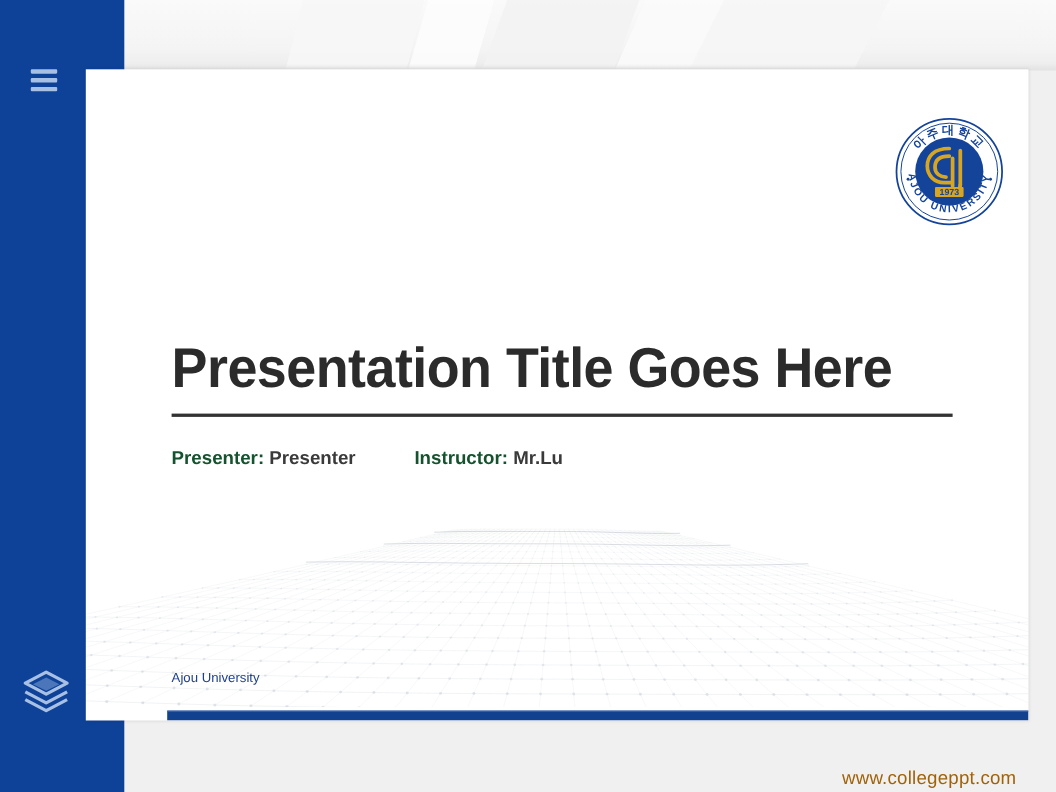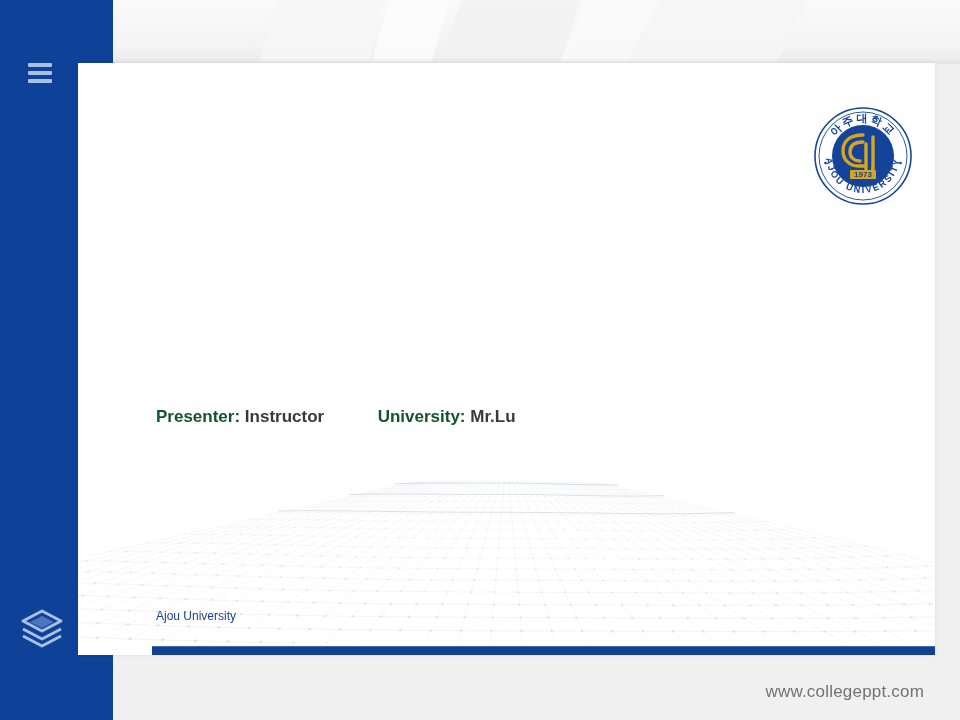--- a/index.html
+++ b/index.html
@@ -170,23 +170,23 @@
     bottom: 0;
     width: 783px;
     height: 8px;
     background: #12418f;
     border-top: 1px solid #3f6bb5;
   }
 
   .site-url {
     position: absolute;
     right: 36px;
-    bottom: 18px;
+    bottom: 2px;
     font-size: 17px;
-    color: #737373;
+    color: #a16207;
     letter-spacing: .2px;
   }
 </style>
 </head>
 <body>
 
 <div class="page-bg"></div>
 
 <div class="top-band">
   <div class="ribbon r1"></div>
@@ -241,26 +241,30 @@
         <path d="M50 36 C41 36 37 40 37 46 C37 52 42 55 47 55"></path>
         <path d="M60 31 L60 62"></path>
         <path d="M60 62 C60 68 55 71 50 71"></path>
         <path d="M53 38 L53 63"></path>
       </g>
       <rect x="37" y="64" width="26" height="9" rx="1" fill="#d8a520"></rect>
       <text x="50" y="71.4" font-family="'Liberation Sans',sans-serif" font-size="8" font-weight="bold" fill="#14439a" text-anchor="middle">1973</text>
     </svg>
   </div>
 
+  <div class="title-block">
+    <h1 class="slide-title">Presentation Title Goes Here</h1>
+    <div class="title-rule"></div>
+  </div>
 
   <div class="byline">
     <span class="label">Presenter:</span>
-    <span class="value">Instructor</span>
+    <span class="value">Presenter</span>
     <span class="gap"></span>
-    <span class="label">University:</span>
+    <span class="label">Instructor:</span>
     <span class="value">Mr.Lu</span>
   </div>
 
   <div class="mesh">
     <svg width="857" height="175" viewBox="0 0 857 175" aria-hidden="true">
       <g id="mesh-lines" stroke="#cfd4dc" fill="none" stroke-width="0.45" opacity="0.85">
           <path d="M334.2,13.6 L338.4,13.5 L342.6,13.4 L346.8,13.2 L351.0,13.1 L355.2,13.1 L359.4,13.0 L363.6,12.9 L367.7,12.9 L371.9,12.9 L376.1,12.8 L380.3,12.8 L384.5,12.8 L388.7,12.8 L392.9,12.8 L397.1,12.8 L401.3,12.8 L405.5,12.8 L409.6,12.8 L413.8,12.7 L418.0,12.7 L422.2,12.7 L426.4,12.7 L430.6,12.8 L434.8,12.8 L439.0,12.8 L443.2,12.9 L447.4,12.9 L451.5,13.0 L455.7,13.1 L459.9,13.2 L464.1,13.3 L468.3,13.5 L472.5,13.6 L476.7,13.7 L480.9,13.9 L485.1,14.1 L489.3,14.2 L493.4,14.4 L497.6,14.5 L501.8,14.6 L506.0,14.7 L510.2,14.8 L514.4,14.8 L518.6,14.8 L522.8,14.8" opacity="0.18"></path>
           <path d="M331.9,14.2 L336.2,14.1 L340.5,13.9 L344.8,13.8 L349.1,13.7 L353.4,13.6 L357.7,13.6 L362.0,13.5 L366.3,13.5 L370.6,13.5 L374.8,13.5 L379.1,13.4 L383.4,13.4 L387.7,13.4 L392.0,13.4 L396.3,13.4 L400.6,13.4 L404.9,13.4 L409.2,13.4 L413.5,13.4 L417.8,13.4 L422.1,13.4 L426.4,13.4 L430.6,13.4 L434.9,13.4 L439.2,13.4 L443.5,13.5 L447.8,13.6 L452.1,13.6 L456.4,13.7 L460.7,13.8 L465.0,13.9 L469.3,14.1 L473.6,14.2 L477.9,14.4 L482.2,14.5 L486.4,14.6 L490.7,14.8 L495.0,14.9 L499.3,15.0 L503.6,15.1 L507.9,15.2 L512.2,15.3 L516.5,15.3 L520.8,15.3 L525.1,15.3" opacity="0.18"></path>
           <path d="M325.9,15.6 L330.5,15.5 L335.1,15.3 L339.6,15.2 L344.2,15.1 L348.7,15.1 L353.3,15.0 L357.8,15.0 L362.4,14.9 L367.0,14.9 L371.5,14.9 L376.1,14.9 L380.6,14.9 L385.2,14.9 L389.8,14.9 L394.3,14.9 L398.9,14.9 L403.4,14.9 L408.0,14.9 L412.5,14.9 L417.1,14.9 L421.7,14.9 L426.2,14.9 L430.8,14.9 L435.3,14.9 L439.9,14.9 L444.5,15.0 L449.0,15.1 L453.6,15.1 L458.1,15.2 L462.7,15.3 L467.2,15.4 L471.8,15.6 L476.4,15.7 L480.9,15.9 L485.5,16.0 L490.0,16.1 L494.6,16.3 L499.2,16.4 L503.7,16.5 L508.3,16.6 L512.8,16.7 L517.4,16.7 L521.9,16.7 L526.5,16.7 L531.1,16.7" opacity="0.19"></path>
           <path d="M316.7,17.8 L321.6,17.7 L326.6,17.5 L331.6,17.4 L336.5,17.3 L341.5,17.2 L346.5,17.2 L351.5,17.2 L356.4,17.1 L361.4,17.1 L366.4,17.1 L371.3,17.1 L376.3,17.1 L381.3,17.1 L386.3,17.1 L391.2,17.1 L396.2,17.1 L401.2,17.1 L406.1,17.1 L411.1,17.1 L416.1,17.1 L421.0,17.1 L426.0,17.1 L431.0,17.2 L436.0,17.2 L440.9,17.2 L445.9,17.3 L450.9,17.3 L455.8,17.4 L460.8,17.5 L465.8,17.6 L470.7,17.7 L475.7,17.9 L480.7,18.0 L485.7,18.2 L490.6,18.3 L495.6,18.4 L500.6,18.6 L505.5,18.7 L510.5,18.8 L515.5,18.9 L520.5,18.9 L525.4,18.9 L530.4,18.9 L535.4,18.9 L540.3,18.8" opacity="0.20"></path>

